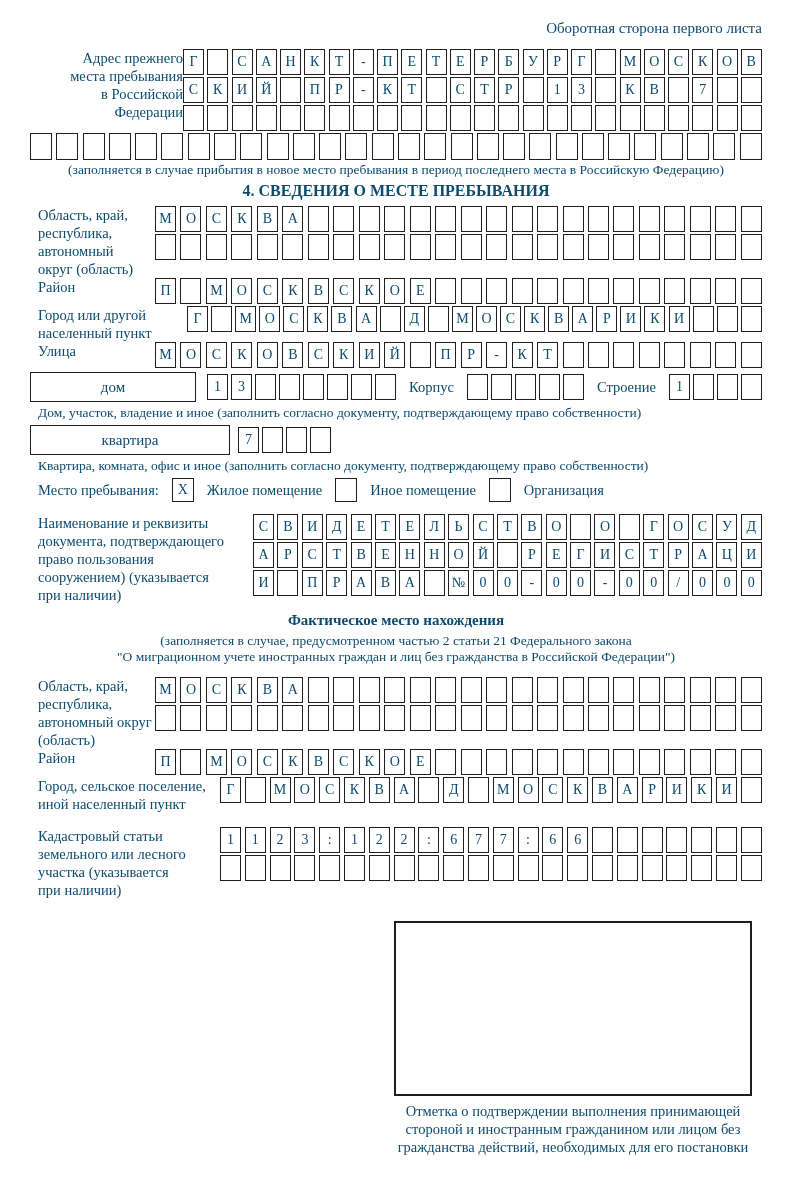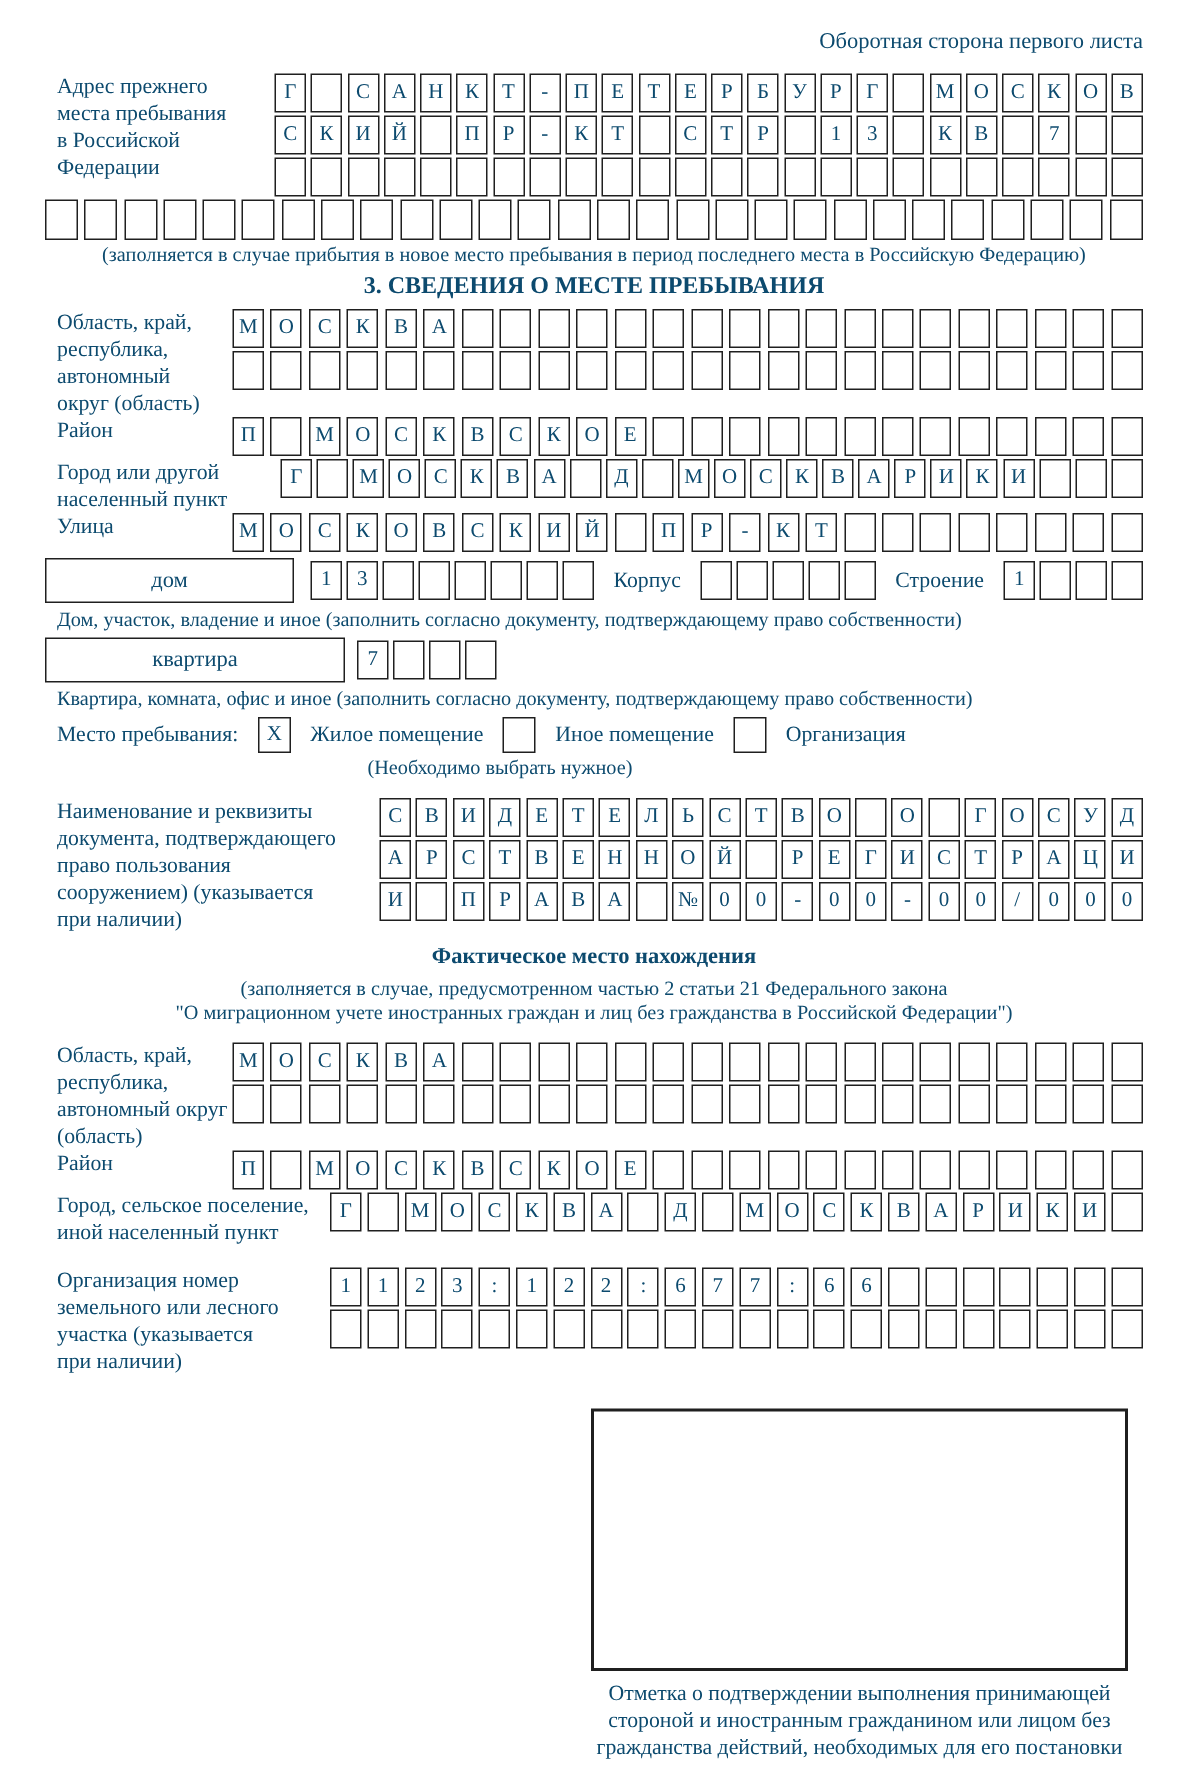--- a/index.html
+++ b/index.html
@@ -4,21 +4,21 @@
 <style>
   html,body { margin:0; padding:0; background:#ffffff; }
   .page {
     position:relative; width:800px; height:1180px; box-sizing:border-box;
     padding:20px 38px 0 30px; background:#fff; color:#0c4a6e;
     font-family:"Liberation Serif", serif; overflow:hidden;
   }
   .corner { text-align:right; font-size:15px; margin-bottom:12px; }
   .flex-row { display:flex; align-items:flex-start; }
   .label-col { flex:none; font-size:14.5px; line-height:18px; padding-left:8px; box-sizing:border-box; }
-  .w153 { width:153px; } .w125 { width:125px; } .w223 { width:223px; } .w190 { width:190px; }
+  .w153 { width:153px;text-align:right; } .w125 { width:125px; } .w223 { width:223px; } .w190 { width:190px; }
   .grid-col { flex:1; min-width:0; }
   .cells { display:flex; justify-content:space-between; margin-bottom:2px; }
   .cell {
     flex:none; width:21px; height:26px; box-sizing:border-box;
     border:1.6px solid #1f1f1f; display:flex; align-items:center; justify-content:center;
     font-size:14px; line-height:1; background:#fff;
   }
   .full .cell { width:22px; height:27px; }
   .cellgroup { display:flex; gap:3px; }
   .cellgroup .cell { width:21px; }
@@ -169,21 +169,21 @@
         <span class="cell"></span>
         <span class="cell"></span>
         <span class="cell"></span>
         <span class="cell"></span>
         <span class="cell"></span>
         <span class="cell"></span>
       </div>
     <div class="note center">(заполняется в случае прибытия в новое место пребывания в период последнего места в Российскую Федерацию)</div>
   </div>
 
-  <div class="heading">3. СВЕДЕНИЯ О МЕСТЕ ПРЕБЫВАНИЯ</div>
+  <div class="heading">4. СВЕДЕНИЯ О МЕСТЕ ПРЕБЫВАНИЯ</div>
 
   <div class="flex-row">
     <div class="label-col w125">
         <div>Область, край,</div>
         <div>республика,</div>
         <div>автономный</div>
         <div>округ (область)</div>
       </div>
     <div class="grid-col">
       <div class="cells">
@@ -383,21 +383,20 @@
 
   <div class="stay-row">
     <span>Место пребывания:</span>
     <span class="checkbox">X</span>
     <span>Жилое помещение</span>
     <span class="checkbox"></span>
     <span>Иное помещение</span>
     <span class="checkbox"></span>
     <span>Организация</span>
   </div>
-  <div class="choose-note">(Необходимо выбрать нужное)</div>
 
   <div class="flex-row mt6">
     <div class="label-col w223">
         <div>Наименование и реквизиты</div>
         <div>документа, подтверждающего</div>
         <div>право пользования</div>
         <div>сооружением) (указывается</div>
         <div>при наличии)</div>
       </div>
     <div class="grid-col">
@@ -602,21 +601,21 @@
           <span class="cell">И</span>
           <span class="cell">К</span>
           <span class="cell">И</span>
           <span class="cell"></span>
         </div>
     </div>
   </div>
 
   <div class="flex-row mt14">
     <div class="label-col w190">
-        <div>Организация номер</div>
+        <div>Кадастровый статьи</div>
         <div>земельного или лесного</div>
         <div>участка (указывается</div>
         <div>при наличии)</div>
       </div>
     <div class="grid-col">
       <div class="cells">
           <span class="cell">1</span>
           <span class="cell">1</span>
           <span class="cell">2</span>
           <span class="cell">3</span>

